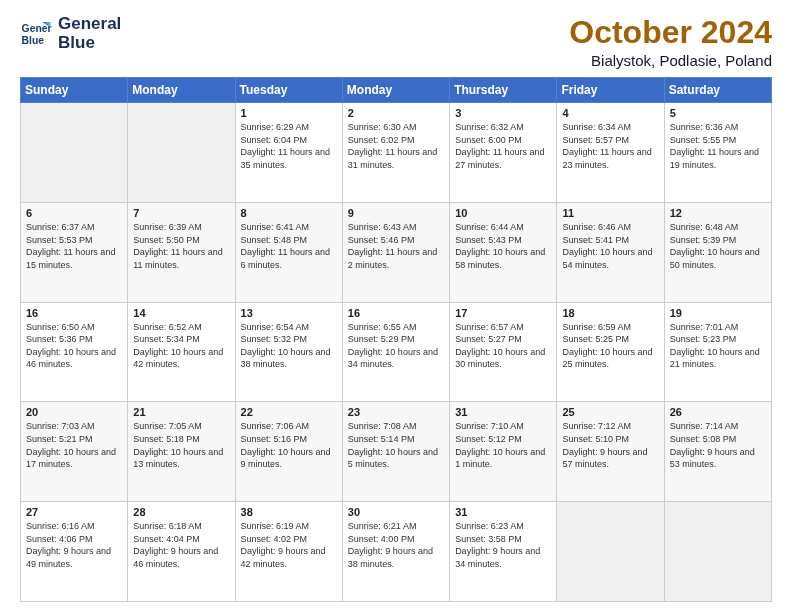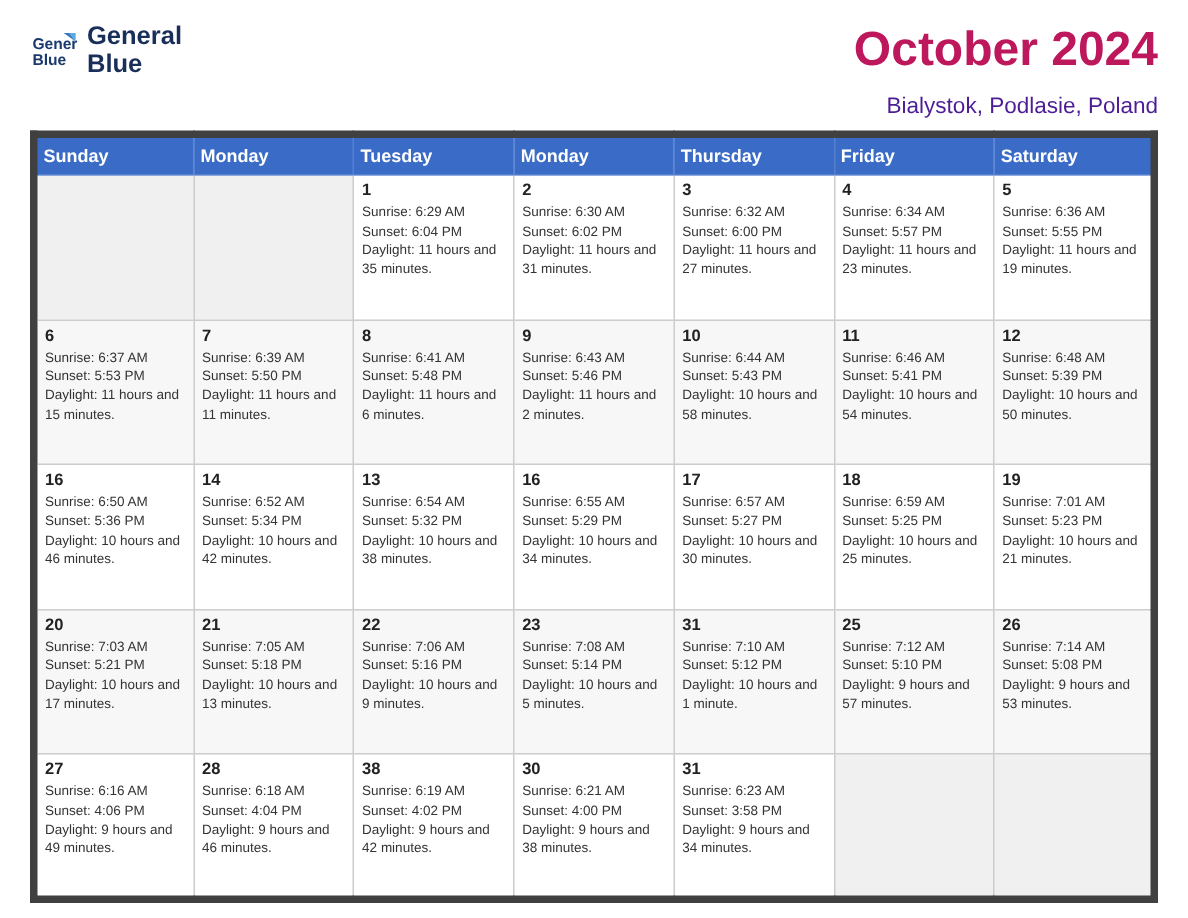--- a/index.html
+++ b/index.html
@@ -31,31 +31,31 @@
       width: 32px;
       height: 32px;
       margin-right: 4px;
     }
     .title-block {
       text-align: right;
     }
     .month-title {
       font-size: 32px;
       font-weight: bold;
-      color: #be185d;
+      color: #a16207;
       line-height: 1.1;
     }
     .location {
       font-size: 15px;
-      color: #4c1d95;
-      margin-top: 12px;
+      color: #0f172a;
+      margin-top: 2px;
     }
     .calendar {
       flex: 1;
-      border: 5px solid #404040;
+      border: 1px solid #404040;
       border-collapse: collapse;
       width: 100%;
       table-layout: fixed;
     }
     .calendar th {
       background: #3a6bc7;
       color: #fff;
       font-size: 12px;
       font-weight: bold;
       padding: 5px 4px;

